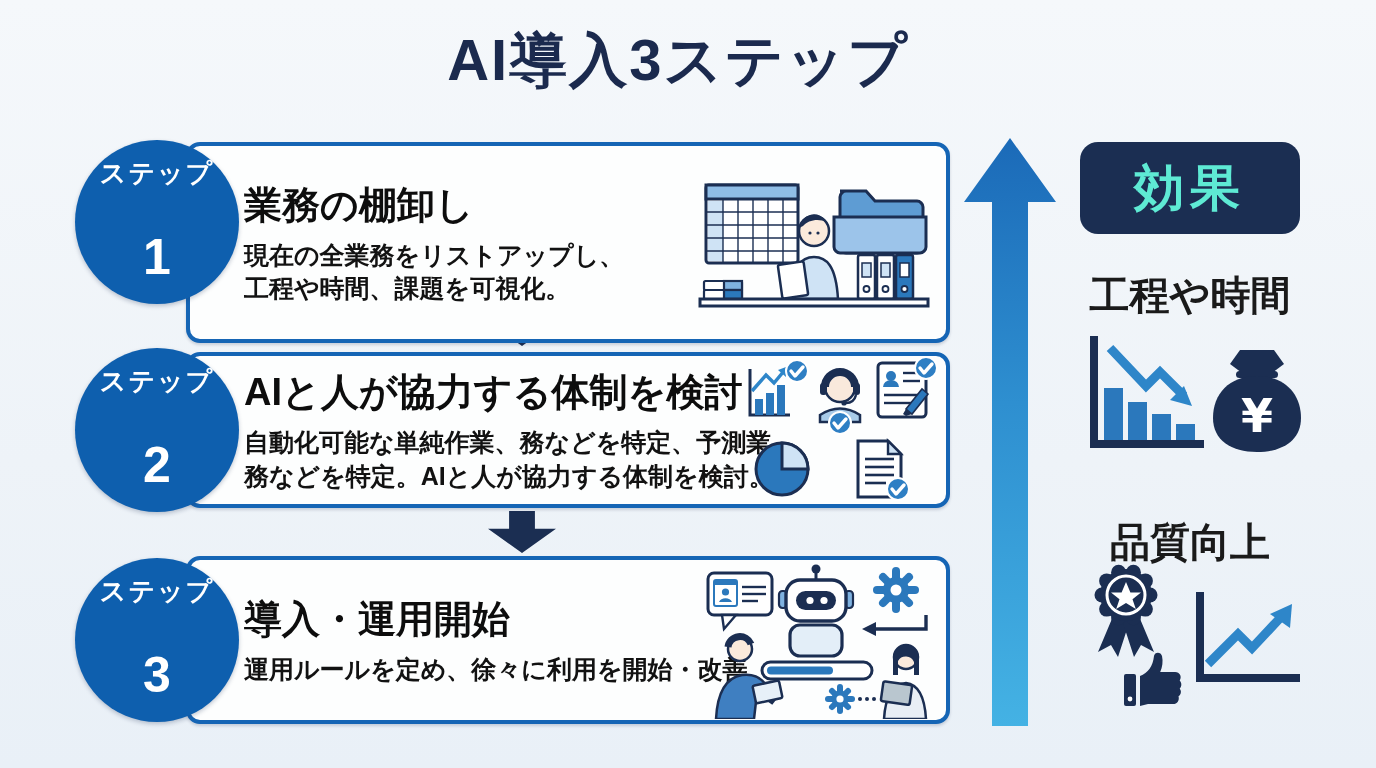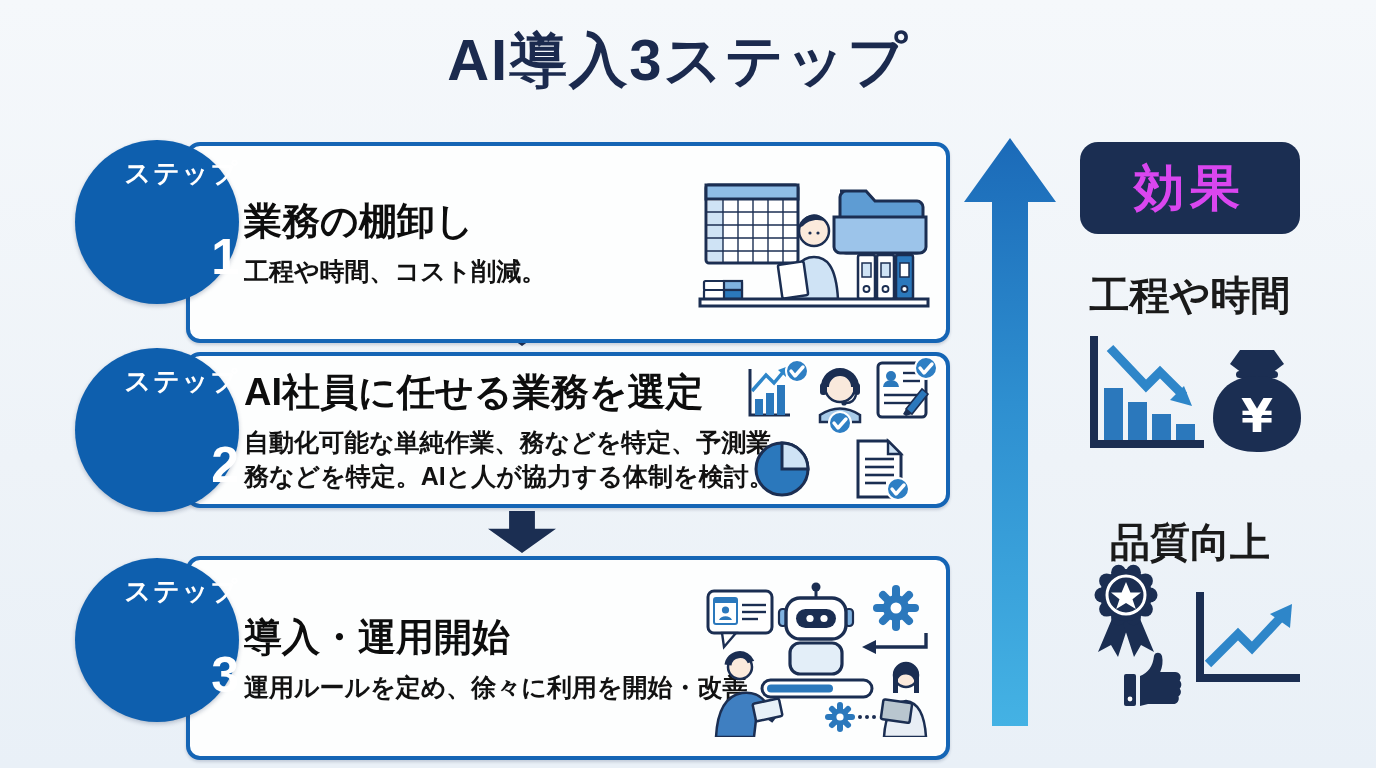--- a/index.html
+++ b/index.html
@@ -9,21 +9,21 @@
     font-family:"Liberation Sans","DejaVu Sans",sans-serif;
   }
   .page-title{
     position:absolute;top:22px;left:0;width:1356px;text-align:center;
     font-size:58px;font-weight:bold;color:#1b2a4e;letter-spacing:2px;
   }
   
   .step-circle{
     position:absolute;left:75px;width:164px;height:164px;border-radius:50%;
     background:#0e5fae;color:#fff;display:flex;flex-direction:column;
-    align-items:flex-end;justify-content:center;z-index:3;
+    align-items:center;justify-content:center;z-index:3;
     box-shadow:0 2px 4px rgba(20,40,80,.25);
     gap:43px;
   }
   .step-circle .lbl{font-size:26px;font-weight:bold;letter-spacing:2px;line-height:1.1;}
   .step-circle .num{font-size:50px;font-weight:bold;line-height:1.1;}
   
   .step-box{
     position:absolute;left:186px;width:764px;background:#fdfefe;
     border:4px solid #1565b5;border-radius:14px;box-sizing:border-box;
     display:flex;align-items:center;z-index:2;
@@ -36,21 +36,21 @@
   
   .down-arrow{
     position:absolute;left:488px;width:68px;height:42px;background:#1b2e52;z-index:1;
     clip-path:polygon(31% 0,69% 0,69% 42%,100% 42%,50% 100%,0 42%,31% 42%);
   }
   
   .effect-arrow{position:absolute;left:962px;top:138px;z-index:1;}
   .effect-badge{
     position:absolute;left:1080px;top:142px;width:220px;height:92px;background:#1b2e52;
     border-radius:18px;display:flex;align-items:center;justify-content:center;
-    color:#d946ef;font-size:50px;font-weight:bold;letter-spacing:6px;
+    color:#5eead4;font-size:50px;font-weight:bold;letter-spacing:6px;
   }
   .effect-label{
     position:absolute;left:1060px;width:260px;text-align:center;
     font-size:40px;font-weight:bold;color:#1a1a1a;white-space:nowrap;
   }
   .abs{position:absolute;}
 </style>
 </head>
 <body>
 
@@ -59,21 +59,22 @@
   <div class="page-title">AI導入3ステップ</div>
 
   <div class="step-circle" style="top:140px;">
     <div class="lbl">ステップ</div>
     <div class="num">1</div>
   </div>
   <div class="step-box" style="top:142px;height:201px;">
     <div class="step-text">
       <div class="step-heading">業務の棚卸し</div>
       <div class="step-desc">
-        <div>工程や時間、コスト削減。</div>
+        <div>現在の全業務をリストアップし、</div>
+        <div>工程や時間、課題を可視化。</div>
       </div>
     </div>
     <svg class="illu" style="right:10px;" width="242" height="144" viewBox="0 0 242 144">
 
       <g>
         <rect x="12" y="14" width="92" height="78" rx="3" fill="#ffffff" stroke="#1b2e52" stroke-width="3"></rect>
         <rect x="12" y="14" width="92" height="14" fill="#8fbde6" stroke="#1b2e52" stroke-width="3"></rect>
         <rect x="14" y="30" width="15" height="60" fill="#cfe3f5"></rect>
         <g stroke="#1b2e52" stroke-width="1.4">
           <line x1="29" y1="28" x2="29" y2="92"></line>
@@ -125,21 +126,21 @@
   </div>
 
   <div class="down-arrow" style="top:304px;"></div>
 
   <div class="step-circle" style="top:348px;">
     <div class="lbl">ステップ</div>
     <div class="num">2</div>
   </div>
   <div class="step-box" style="top:352px;height:156px;">
     <div class="step-text">
-      <div class="step-heading">AI社員に任せる業務を選定</div>
+      <div class="step-heading">AIと人が協力する体制を検討</div>
       <div class="step-desc">
         <div>自動化可能な単純作業、務などを特定、予測業</div>
         <div>務などを特定。AIと人が協力する体制を検討。</div>
       </div>
     </div>
     <svg class="illu" style="right:6px;" width="200" height="146" viewBox="0 0 200 146">
 
       <g>
         <path d="M10,12 V58 H50" fill="none" stroke="#1b2e52" stroke-width="3"></path>
         <rect x="15" y="42" width="8" height="16" fill="#2b78bc"></rect>
@@ -195,21 +196,21 @@
       </g>
     </svg>
   </div>
 
   <div class="down-arrow" style="top:511px;"></div>
 
   <div class="step-circle" style="top:558px;">
     <div class="lbl">ステップ</div>
     <div class="num">3</div>
   </div>
-  <div class="step-box" style="top:556px;height:204px;">
+  <div class="step-box" style="top:556px;height:168px;">
     <div class="step-text">
       <div class="step-heading">導入・運用開始</div>
       <div class="step-desc">
         <div>運用ルールを定め、徐々に利用を開始・改善。</div>
       </div>
     </div>
     <svg class="illu" style="right:8px;" width="250" height="158" viewBox="0 0 250 158">
 
       <g>
         <rect x="20" y="12" width="64" height="42" rx="6" fill="#ffffff" stroke="#1b2e52" stroke-width="3"></rect>

